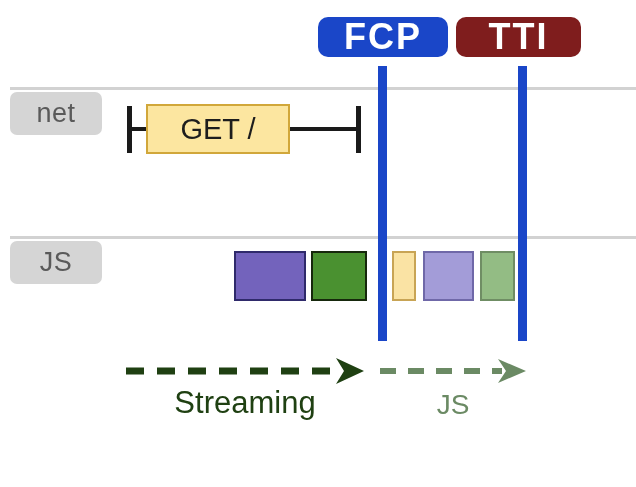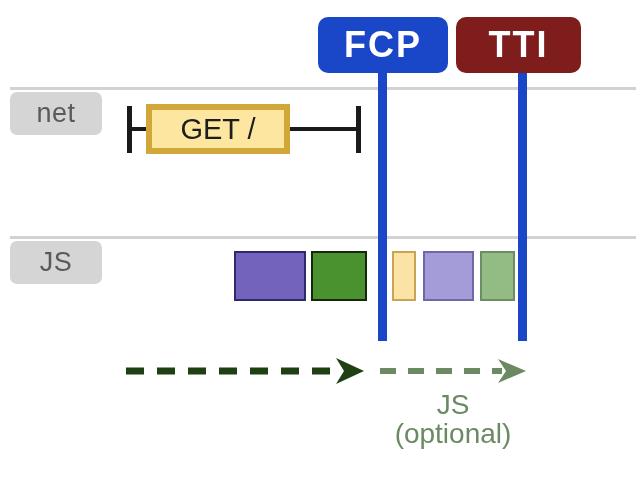--- a/index.html
+++ b/index.html
@@ -65,21 +65,21 @@
   #net-cap-left  { left: 127px; }
   #net-cap-right { left: 356px; }
 
   #get-box {
     position: absolute;
     left: 146px;
     top: 104px;
     width: 144px;
     height: 50px;
     background: #fce6a0;
-    border: 6px solid #ef4444;
+    border: 2px solid #ef4444;
     box-sizing: border-box;
     display: flex;
     align-items: center;
     justify-content: center;
     font-size: 29px;
     color: #1d1d1d;
   }
 
   
   .js-block {
@@ -94,21 +94,21 @@
     background: #1a46c8;
     top: 66px;
     height: 275px;
   }
   #fcp-line { left: 378px; }
   #tti-line { left: 518px; }
 
   .marker-badge {
     position: absolute;
     top: 17px;
-    height: 56px;
+    height: 40px;
     background: #1a46c8;
     border-radius: 10px;
     display: flex;
     align-items: center;
     justify-content: center;
     color: #ffffff;
     font-size: 36px;
     font-weight: bold;
     letter-spacing: 2px;
   }
@@ -193,20 +193,22 @@
   <svg class="phase-arrow" id="streaming-arrow" width="250" height="36" style="left:118px; top:353px;" viewBox="0 0 250 36" xmlns="http://www.w3.org/2000/svg">
     <line x1="8" y1="18" x2="222" y2="18" stroke="#1f4012" stroke-width="7" stroke-dasharray="18,13"></line>
     <path d="M218 5 L246 18 L218 31 L226 18 Z" fill="#1f4012"></path>
   </svg>
 
   <svg class="phase-arrow" id="jsopt-arrow" width="160" height="36" style="left:374px; top:353px;" viewBox="0 0 160 36" xmlns="http://www.w3.org/2000/svg">
     <line x1="6" y1="18" x2="128" y2="18" stroke="#6b8a64" stroke-width="6" stroke-dasharray="16,12"></line>
     <path d="M124 6 L152 18 L124 30 L132 18 Z" fill="#6b8a64"></path>
   </svg>
 
+  <div class="phase-label" id="streaming-label" style="color: rgb(31, 64, 18);">
+    <span>Streaming</span>
+  </div>
 
   <div class="phase-label" id="jsopt-label" style="color: rgb(107, 138, 100);">
     <div>JS</div>
-    <div>(optional)</div>
   </div>
 
 
 </div>
 
 </body></html>

